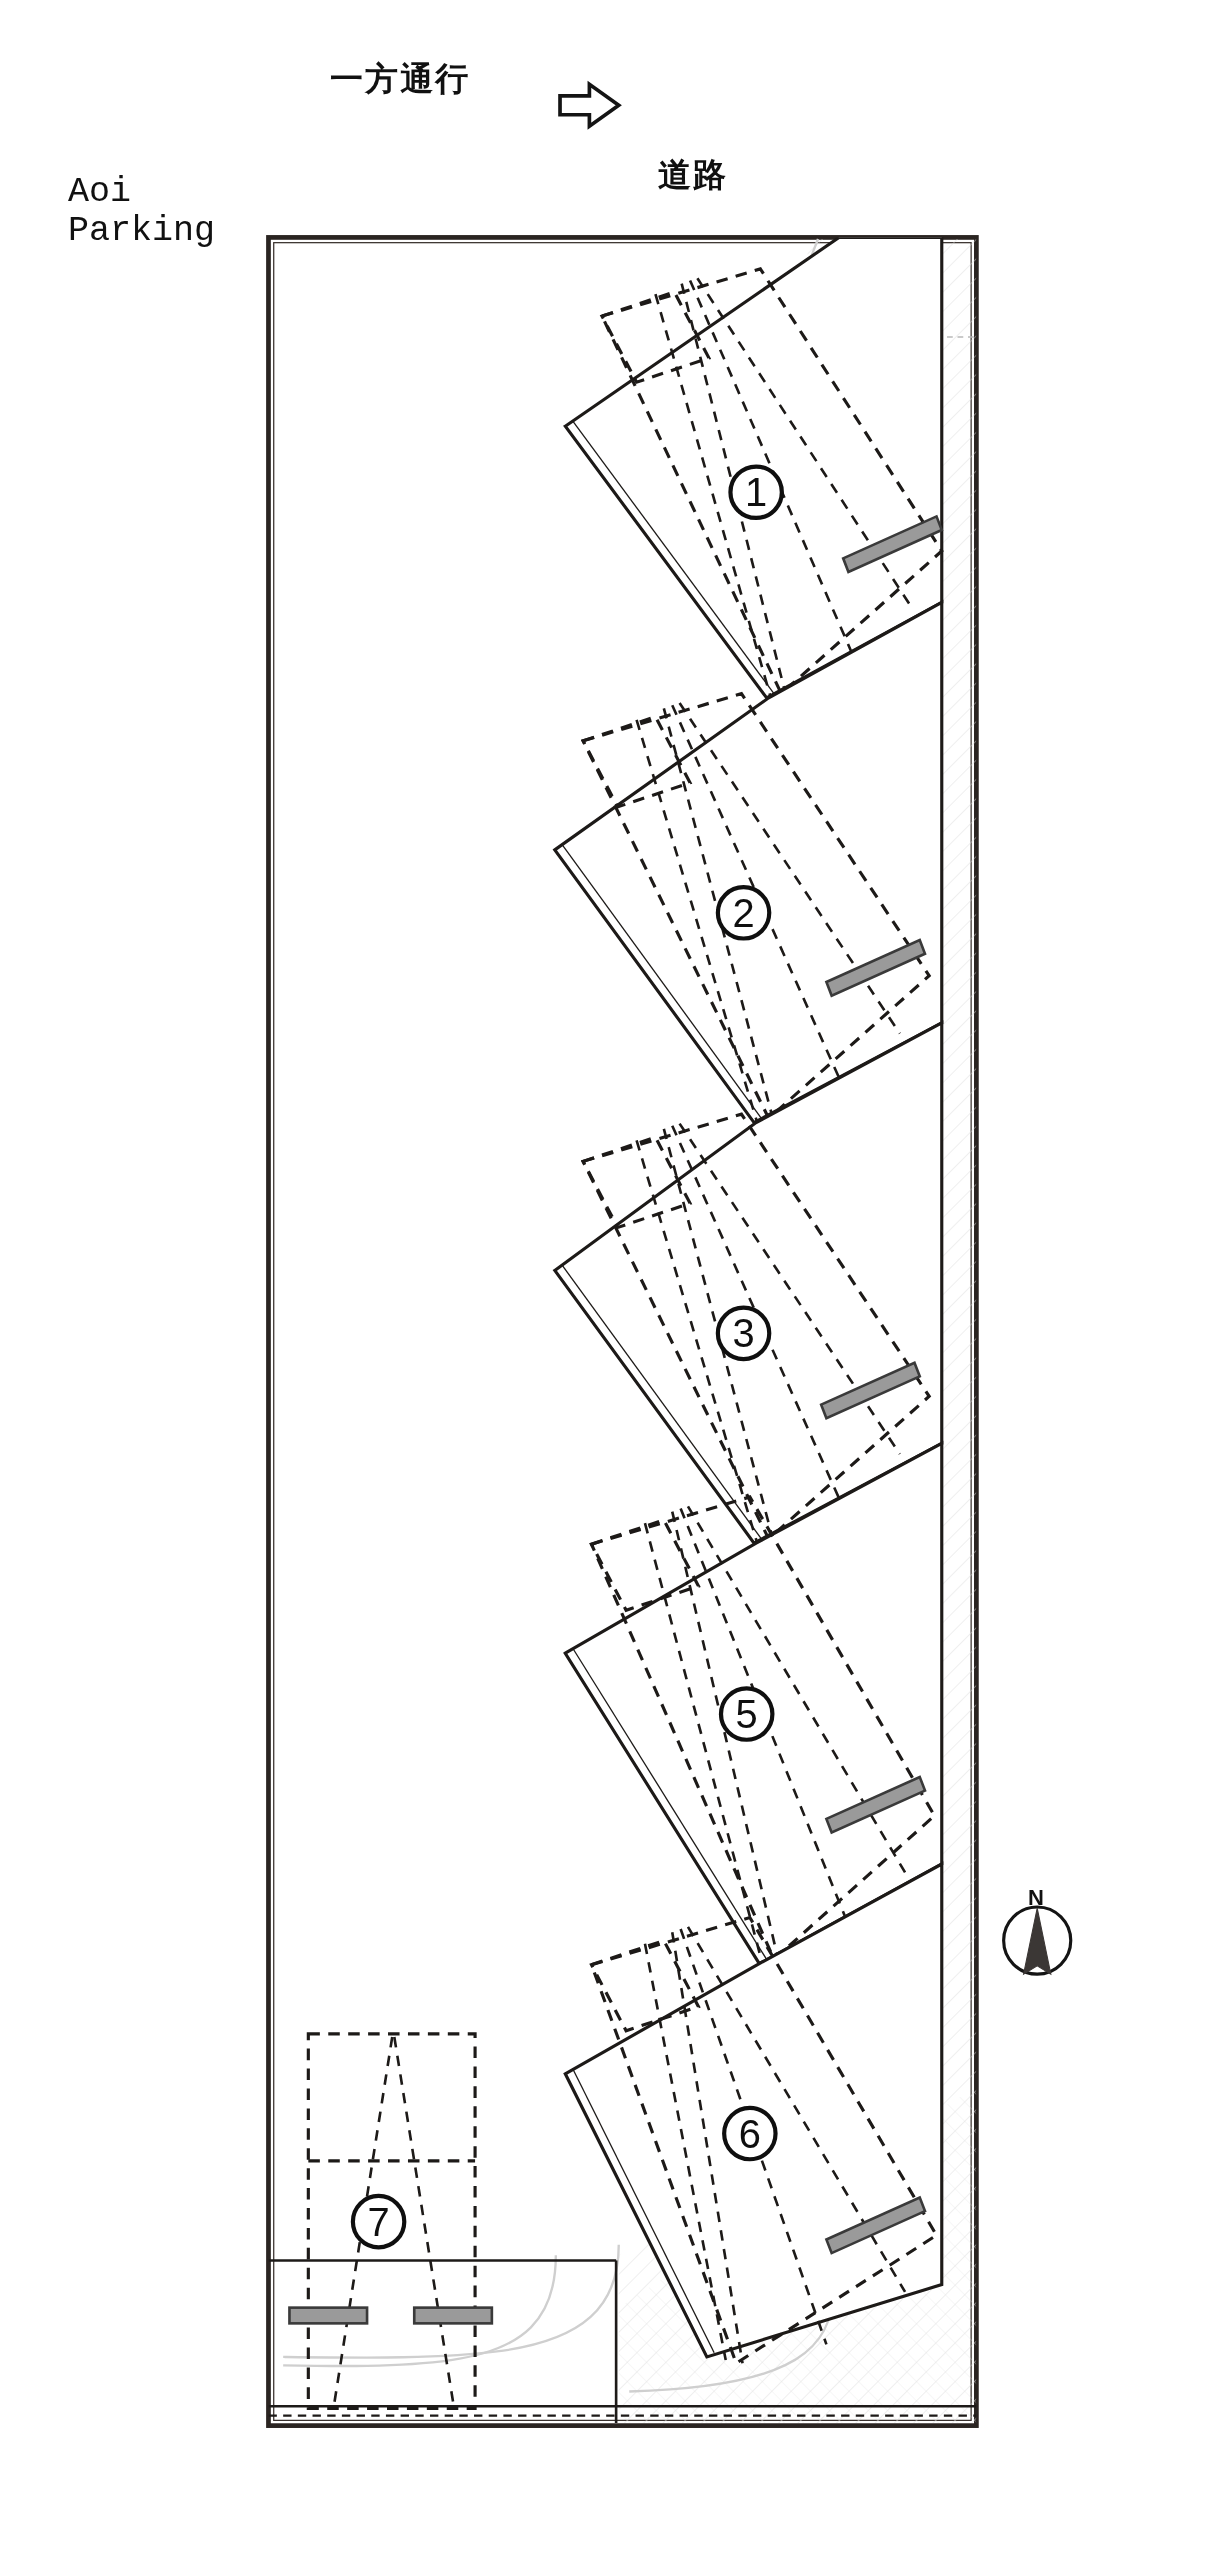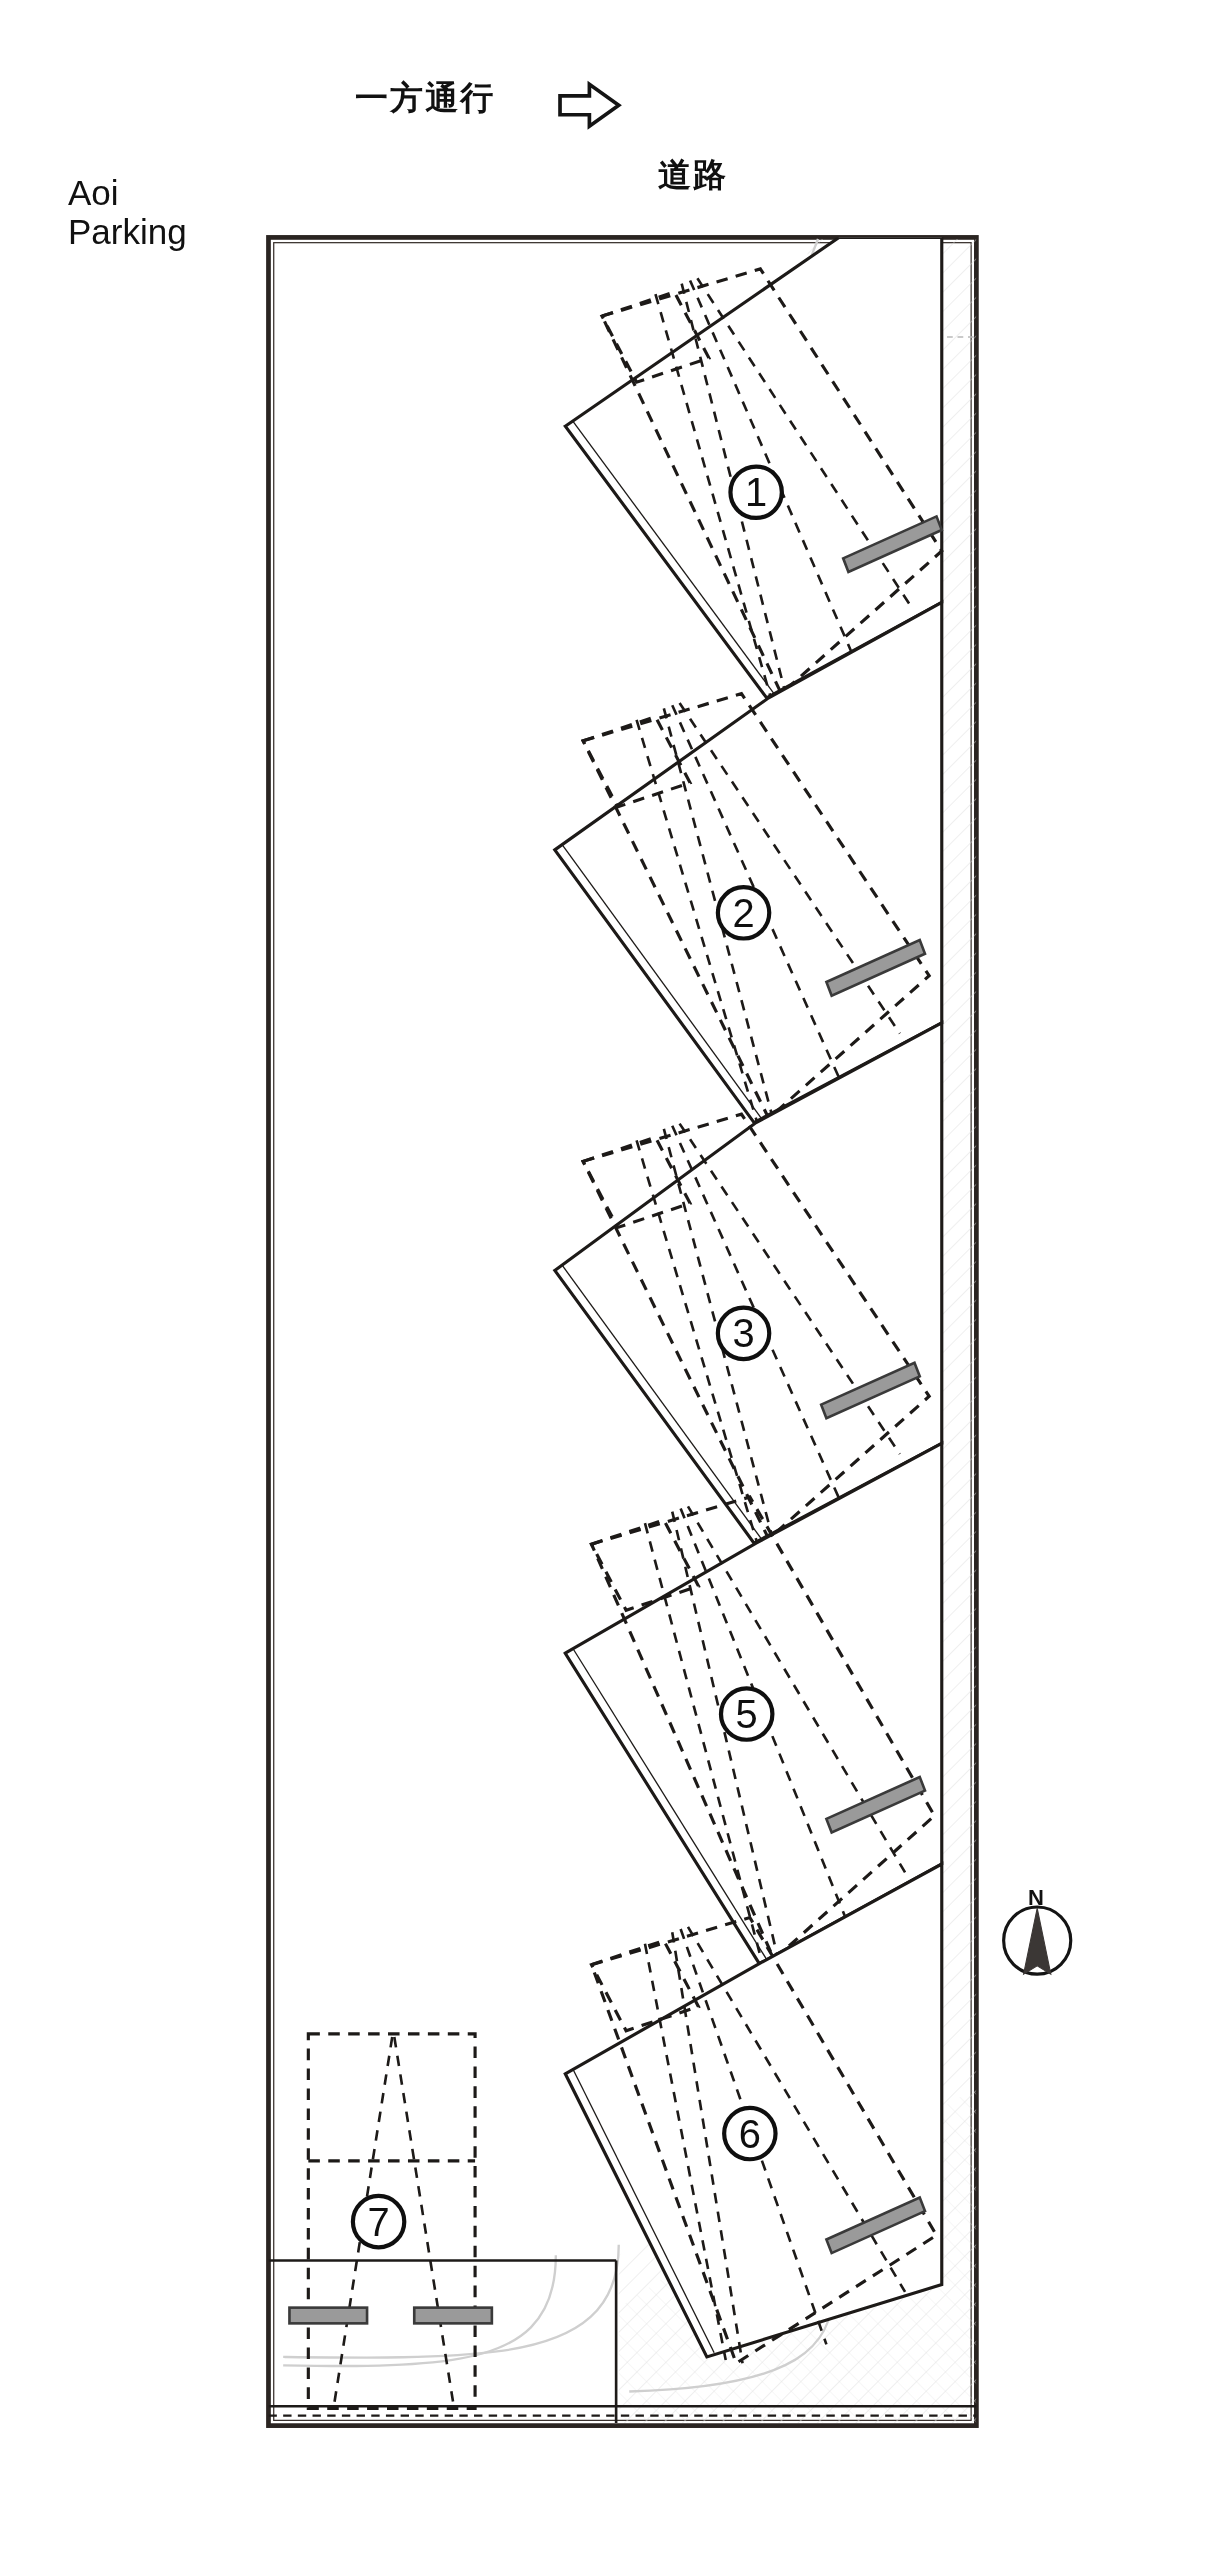--- a/index.html
+++ b/index.html
@@ -8,30 +8,30 @@
     color:#111;
     width:1205px;height:2576px;
     position:relative;overflow:hidden;
   }
   #stage{position:absolute;left:0;top:0;width:1205px;height:2576px;}
   #stage > svg{position:absolute;left:0;top:0;}
 
   .lbl{position:absolute;white-space:pre;line-height:1.12;}
 
   #oneway-text{
-    left:330px;top:80px;
-    font-size:33px;font-weight:700;letter-spacing:2.1px;margin-left:25px;
+    left:330px;top:61px;
+    font-size:33px;font-weight:700;letter-spacing:2.1px;
   }
   #road-text{
     left:658px;top:157px;
     font-size:33px;font-weight:700;letter-spacing:2.1px;text-align:right;
   }
   #aoi-text{
     left:68px;top:173px;
-    font-size:35px;font-weight:400;letter-spacing:0px;
+    font-size:35px;font-weight:400;letter-spacing:0px;font-family:Liberation Mono, monospace;
   }
   #compass-n{
     left:1028px;top:1886px;
     font-size:22px;font-weight:700;
   }
 </style>
 </head>
 <body>
 
 <div id="stage">

